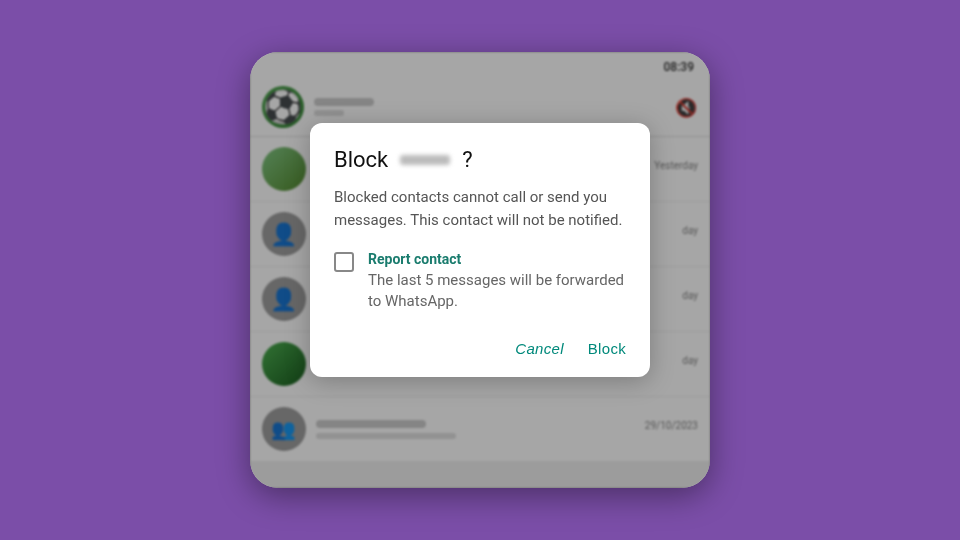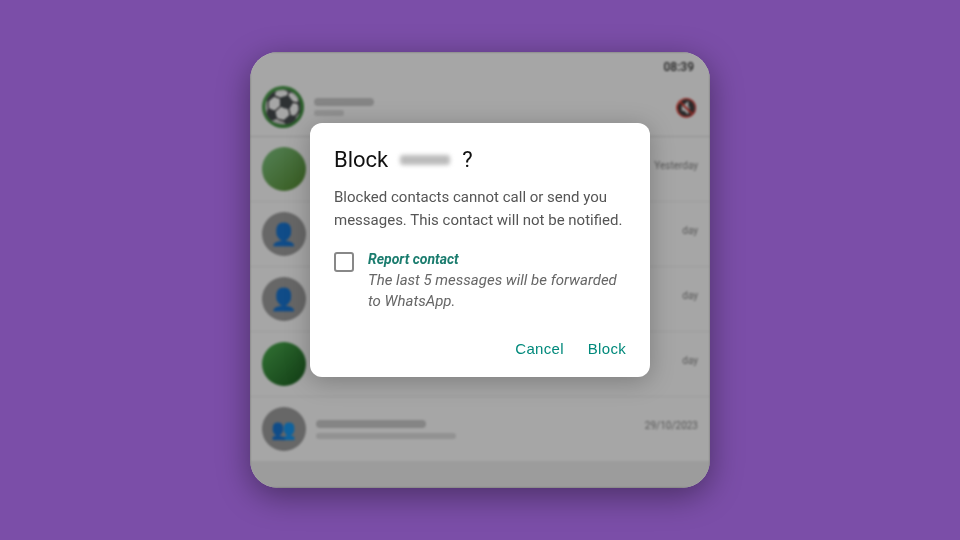--- a/index.html
+++ b/index.html
@@ -242,21 +242,20 @@
       color: #555;
       line-height: 1.5;
       margin-bottom: 20px;
     }
 
     .report-row {
       display: flex;
       align-items: flex-start;
       gap: 14px;
       margin-bottom: 24px;
-      font-style: italic;
     }
 
     .checkbox {
       width: 20px;
       height: 20px;
       border: 2px solid #888;
       border-radius: 3px;
       flex-shrink: 0;
       margin-top: 1px;
       background: #fff;
@@ -287,20 +286,21 @@
 
     .btn-cancel {
       font-size: 15px;
       font-weight: 500;
       color: #00897b;
       background: none;
       border: none;
       cursor: pointer;
       padding: 4px 0;
       letter-spacing: 0.3px;
+      font-style: italic;
     }
 
     .btn-block {
       font-size: 15px;
       font-weight: 500;
       color: #00897b;
       background: none;
       border: none;
       cursor: pointer;
       padding: 4px 0;

